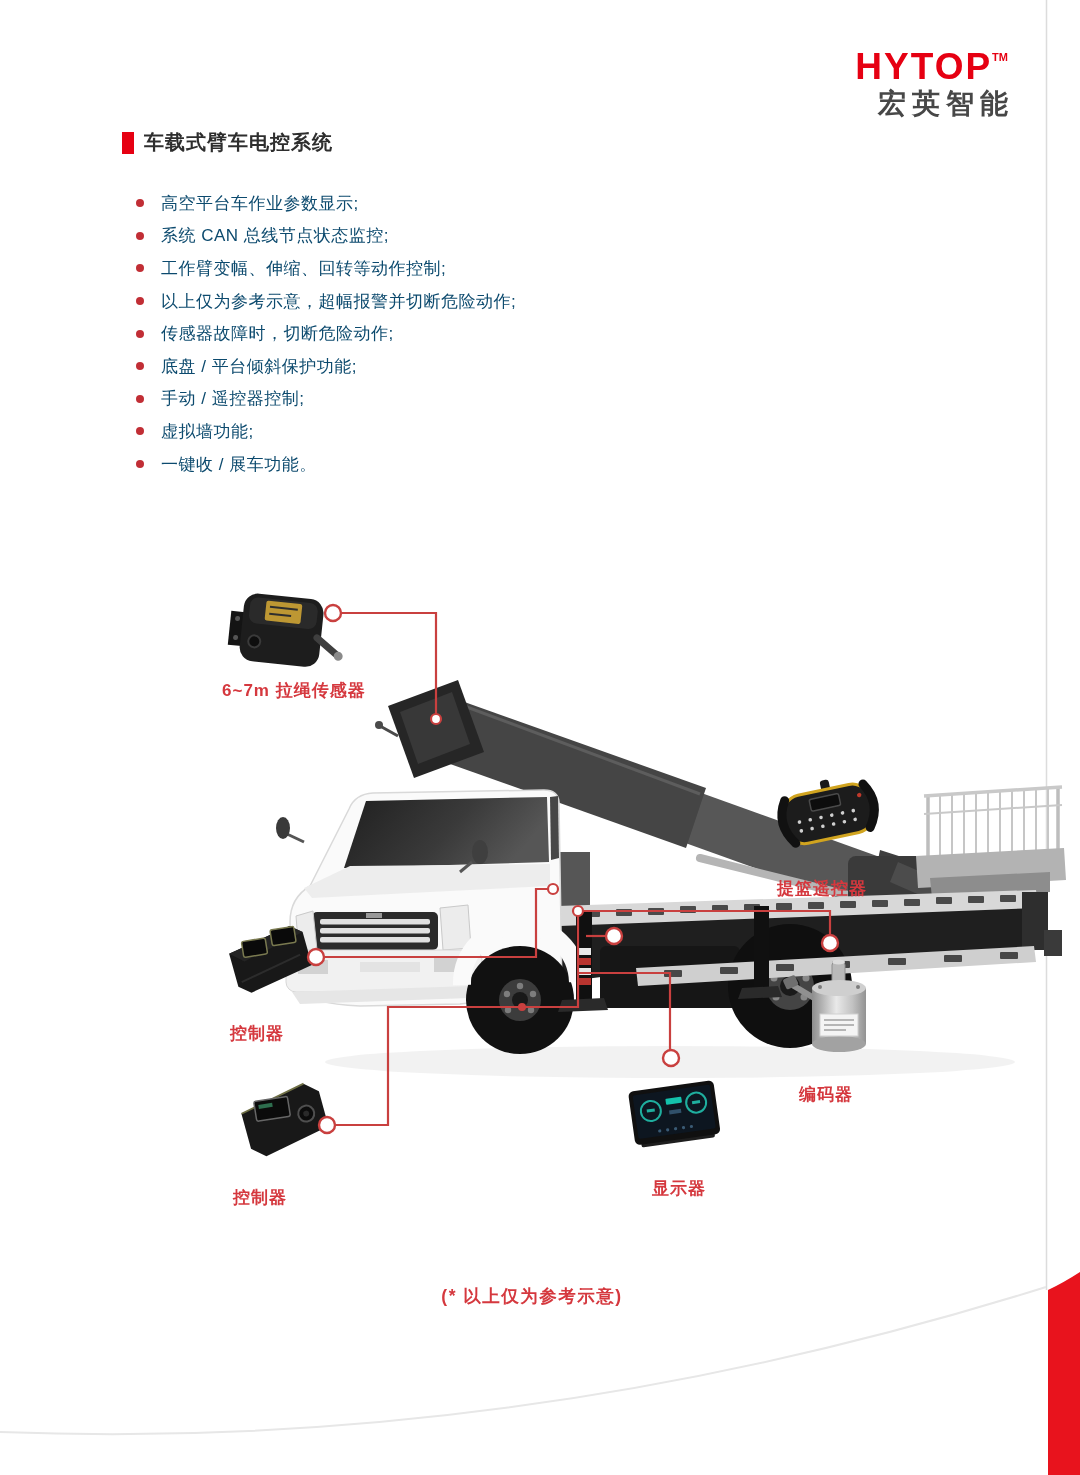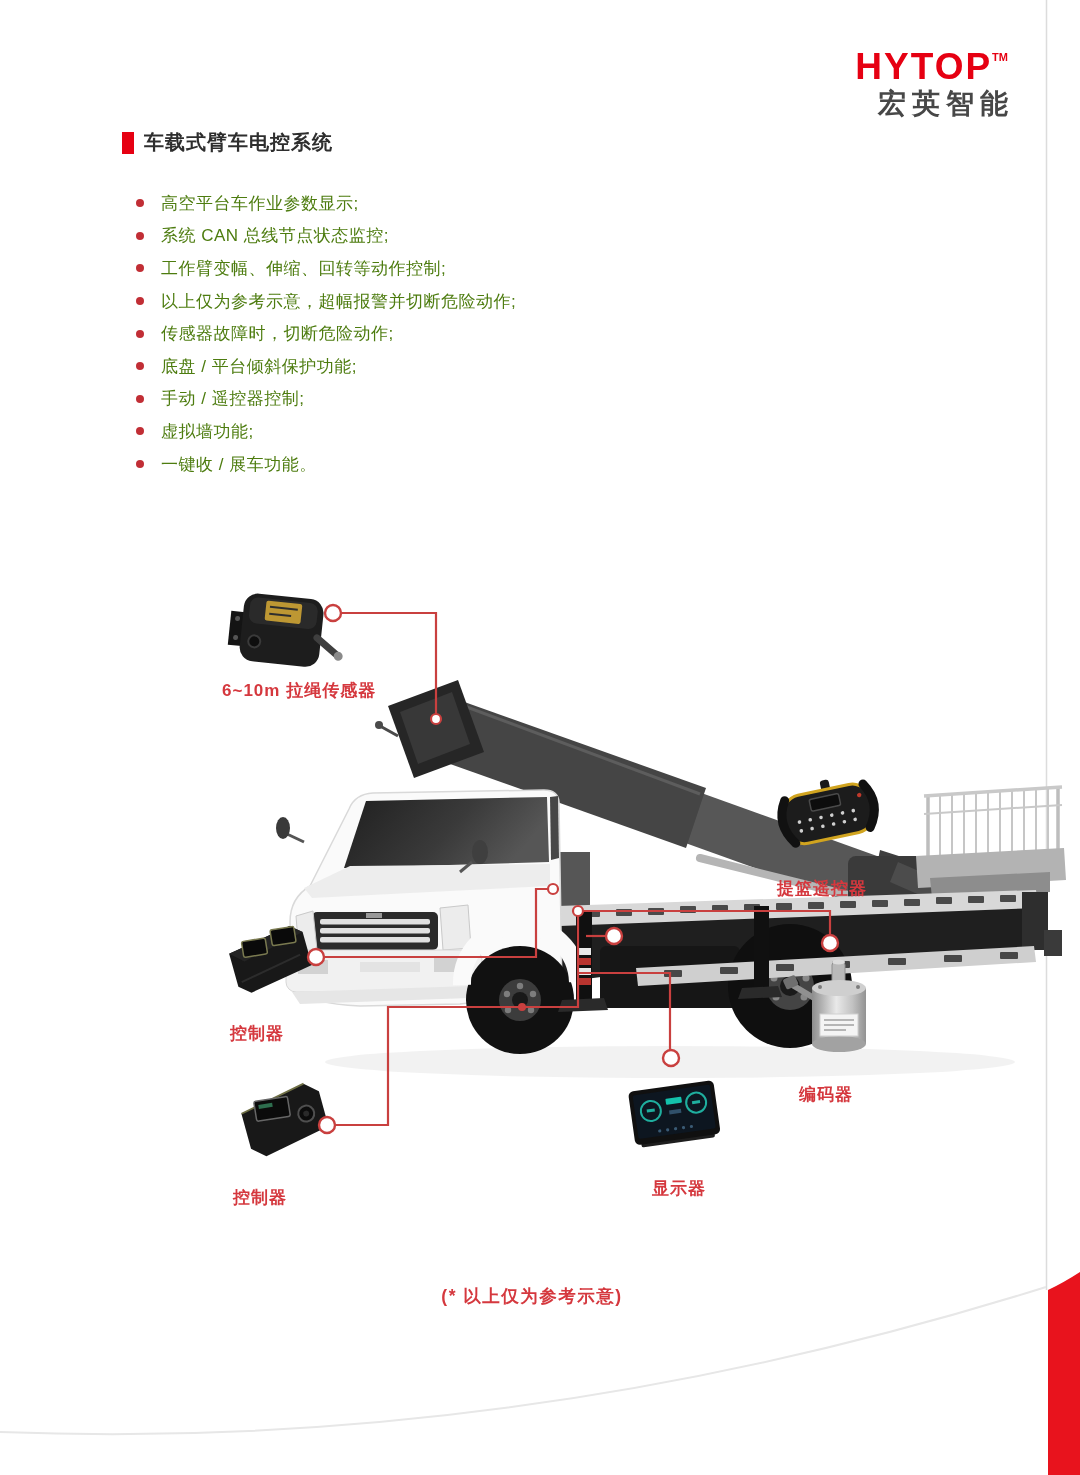--- a/index.html
+++ b/index.html
@@ -14,21 +14,21 @@
   .logo .brand sup{font-size:11px;font-weight:700;vertical-align:18px;letter-spacing:0;}
   .logo .company{margin-top:5px;font-size:28px;font-weight:700;letter-spacing:6px;color:#474747;margin-right:-6px;}
   
   .title-row{position:absolute;left:122px;top:129px;display:flex;align-items:center;}
   .title-bar{width:12px;height:22px;background:#e60012;margin-right:10px;flex:none;}
   .title-row h1{margin:0;font-size:20px;font-weight:700;color:#2e2e2e;letter-spacing:1px;}
   
   .features{position:absolute;left:136px;top:187px;margin:0;padding:0;list-style:none;}
   .features li{height:32.6px;display:flex;align-items:center;}
   .features .dot{width:8px;height:8px;border-radius:50%;background:#c12e35;margin-right:17px;flex:none;}
-  .features .ftext{font-size:17px;color:#4d7c0f;letter-spacing:0.5px;}
+  .features .ftext{font-size:17px;color:#0c4a6e;letter-spacing:0.5px;}
   
   .dlabel{position:absolute;font-size:17px;font-weight:700;color:#d5383e;letter-spacing:1px;z-index:3;}
   #lbl-rope{left:222px;top:679px;}
   #lbl-remote{left:777px;top:877px;}
   #lbl-ctl-top{left:230px;top:1022px;}
   #lbl-encoder{left:799px;top:1083px;}
   #lbl-ctl-bottom{left:233px;top:1186px;}
   #lbl-display{left:652px;top:1177px;}
   
   .footnote{position:absolute;left:0;top:1284px;width:1064px;text-align:center;
@@ -356,20 +356,20 @@
     <circle cx="436" cy="719" r="5" fill="#fff" stroke="#c9403f" stroke-width="2.2"></circle>
     <circle cx="553" cy="889" r="5" fill="#fff" stroke="#c9403f" stroke-width="2.2"></circle>
     <circle cx="578" cy="911" r="5" fill="#fff" stroke="#c9403f" stroke-width="2.2"></circle>
     <circle cx="522" cy="1007" r="4" fill="#c9403f"></circle>
   </g>
 
   <path d="M0,1432 Q520,1452 1046,1287" stroke="#e7e7e7" stroke-width="2" fill="none"></path>
   <path d="M1048,1290 Q1063,1283 1080,1272 L1080,1475 L1048,1475 Z" fill="#e8131d"></path>
 </svg>
 
-<div class="dlabel" id="lbl-rope">6~10m 拉绳传感器</div>
+<div class="dlabel" id="lbl-rope">6~7m 拉绳传感器</div>
 <div class="dlabel" id="lbl-remote">提篮遥控器</div>
 <div class="dlabel" id="lbl-ctl-top">控制器</div>
 <div class="dlabel" id="lbl-encoder">编码器</div>
 <div class="dlabel" id="lbl-ctl-bottom">控制器</div>
 <div class="dlabel" id="lbl-display">显示器</div>
 
 <div class="footnote">(* 以上仅为参考示意)</div>
 
 </body></html>

